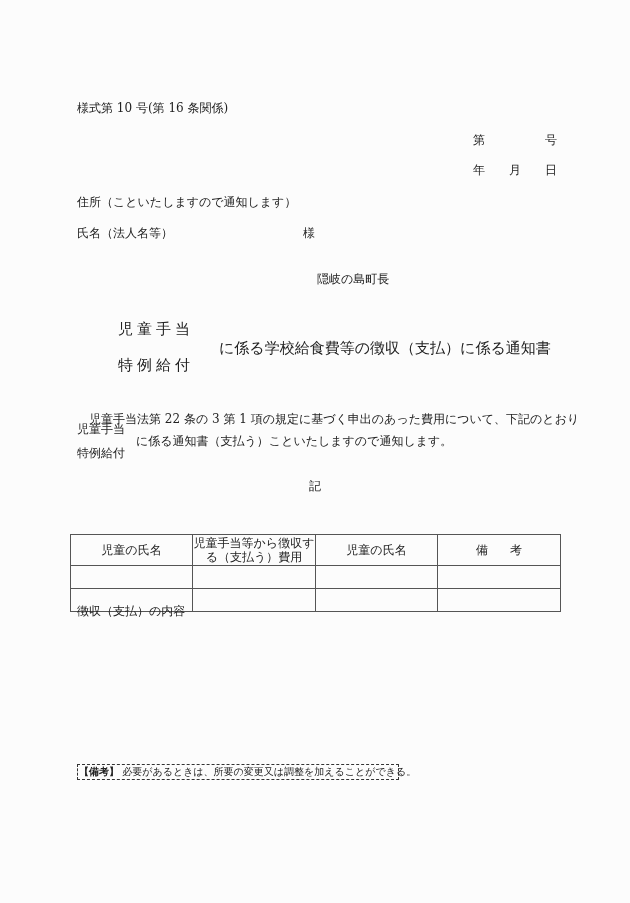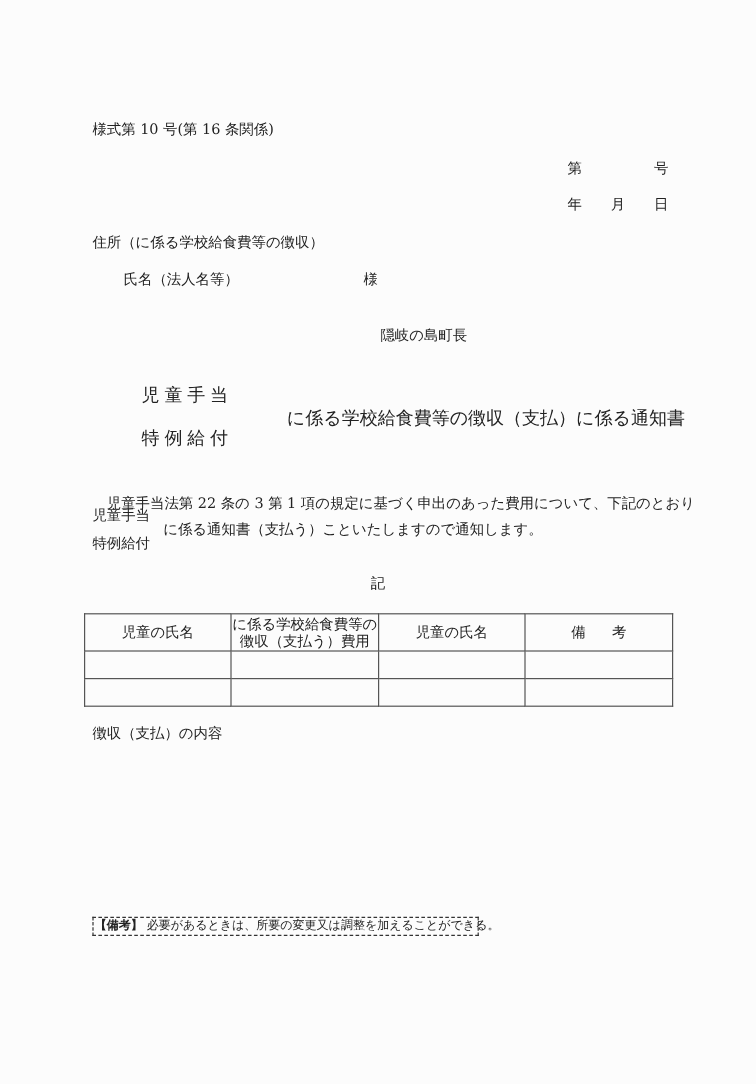--- a/index.html
+++ b/index.html
@@ -20,40 +20,40 @@
   .t15 { font-size: 15px; line-height: 18px; }
 
   #form-number { left: 77px; top: 101px; }
   #doc-number-dai { left: 473px; top: 133px; }
   #doc-number-go { left: 545px; top: 133px; }
   #date-year { left: 473px; top: 163px; }
   #date-month { left: 509px; top: 163px; }
   #date-day { left: 545px; top: 163px; }
 
   #address-label { left: 77px; top: 195px; }
-  #name-label { left: 77px; top: 226px; margin-left: 26px; }
+  #name-label { left: 77px; top: 226px; }
   #name-sama { left: 303px; top: 226px; }
 
   #issuer { left: 317px; top: 272px; }
 
   #title-top { left: 118px; top: 320px; letter-spacing: 4px; }
-  #title-main { left: 219px; top: 339px; margin-left: 20px; }
+  #title-main { left: 219px; top: 339px; }
   #title-bottom { left: 118px; top: 356px; letter-spacing: 4px; }
 
   #body-line1 { left: 89px; top: 412px; }
   #body-opt-top { left: 77px; top: 422px; }
   #body-line2 { left: 136px; top: 434px; }
   #body-opt-bottom { left: 77px; top: 446px; }
 
   #ki { left: 309px; top: 479px; }
 
   table#fee-table {
     position: absolute;
     left: 70px;
-    top: 511px;
+    top: 534px;
     width: 490px;
     border-collapse: collapse;
     table-layout: fixed;
   }
   #fee-table th, #fee-table td {
     border: 1px solid #555;
     padding: 0;
     text-align: center;
     vertical-align: middle;
     font-weight: normal;
@@ -92,21 +92,21 @@
 
 <div class="abs t12" id="form-number">様式第 10 号(第 16 条関係)</div>
 
 <div class="abs t12" id="doc-number-dai">第</div>
 <div class="abs t12" id="doc-number-go">号</div>
 
 <div class="abs t12" id="date-year">年</div>
 <div class="abs t12" id="date-month">月</div>
 <div class="abs t12" id="date-day">日</div>
 
-<div class="abs t12" id="address-label">住所（に係る学校給食費等の徴収）</div>
+<div class="abs t12" id="address-label">住所（こといたしますので通知します）</div>
 <div class="abs t12" id="name-label">氏名（法人名等）</div>
 <div class="abs t12" id="name-sama">様</div>
 
 <div class="abs t12" id="issuer">隠岐の島町長</div>
 
 <div class="abs t15" id="title-top">児童手当</div>
 <div class="abs t15" id="title-main">に係る学校給食費等の徴収（支払）に係る通知書</div>
 <div class="abs t15" id="title-bottom">特例給付</div>
 
 <div class="abs t12" id="body-line1">児童手当法第 22 条の 3 第 1 項の規定に基づく申出のあった費用について、下記のとおり</div>
@@ -119,21 +119,21 @@
 <table id="fee-table">
   <colgroup>
     <col class="c1">
       <col class="c2">
       <col class="c3">
       <col class="c4">
   </colgroup>
   <thead>
     <tr>
       <th>児童の氏名</th>
-      <th>に係る学校給食費等の徴収（支払う）費用</th>
+      <th>児童手当等から徴収する（支払う）費用</th>
       <th>児童の氏名</th>
       <th class="remarks-head">備考</th>
     </tr>
   </thead>
   <tbody>
     <tr>
       <td></td>
       <td></td>
       <td></td>
       <td></td>

